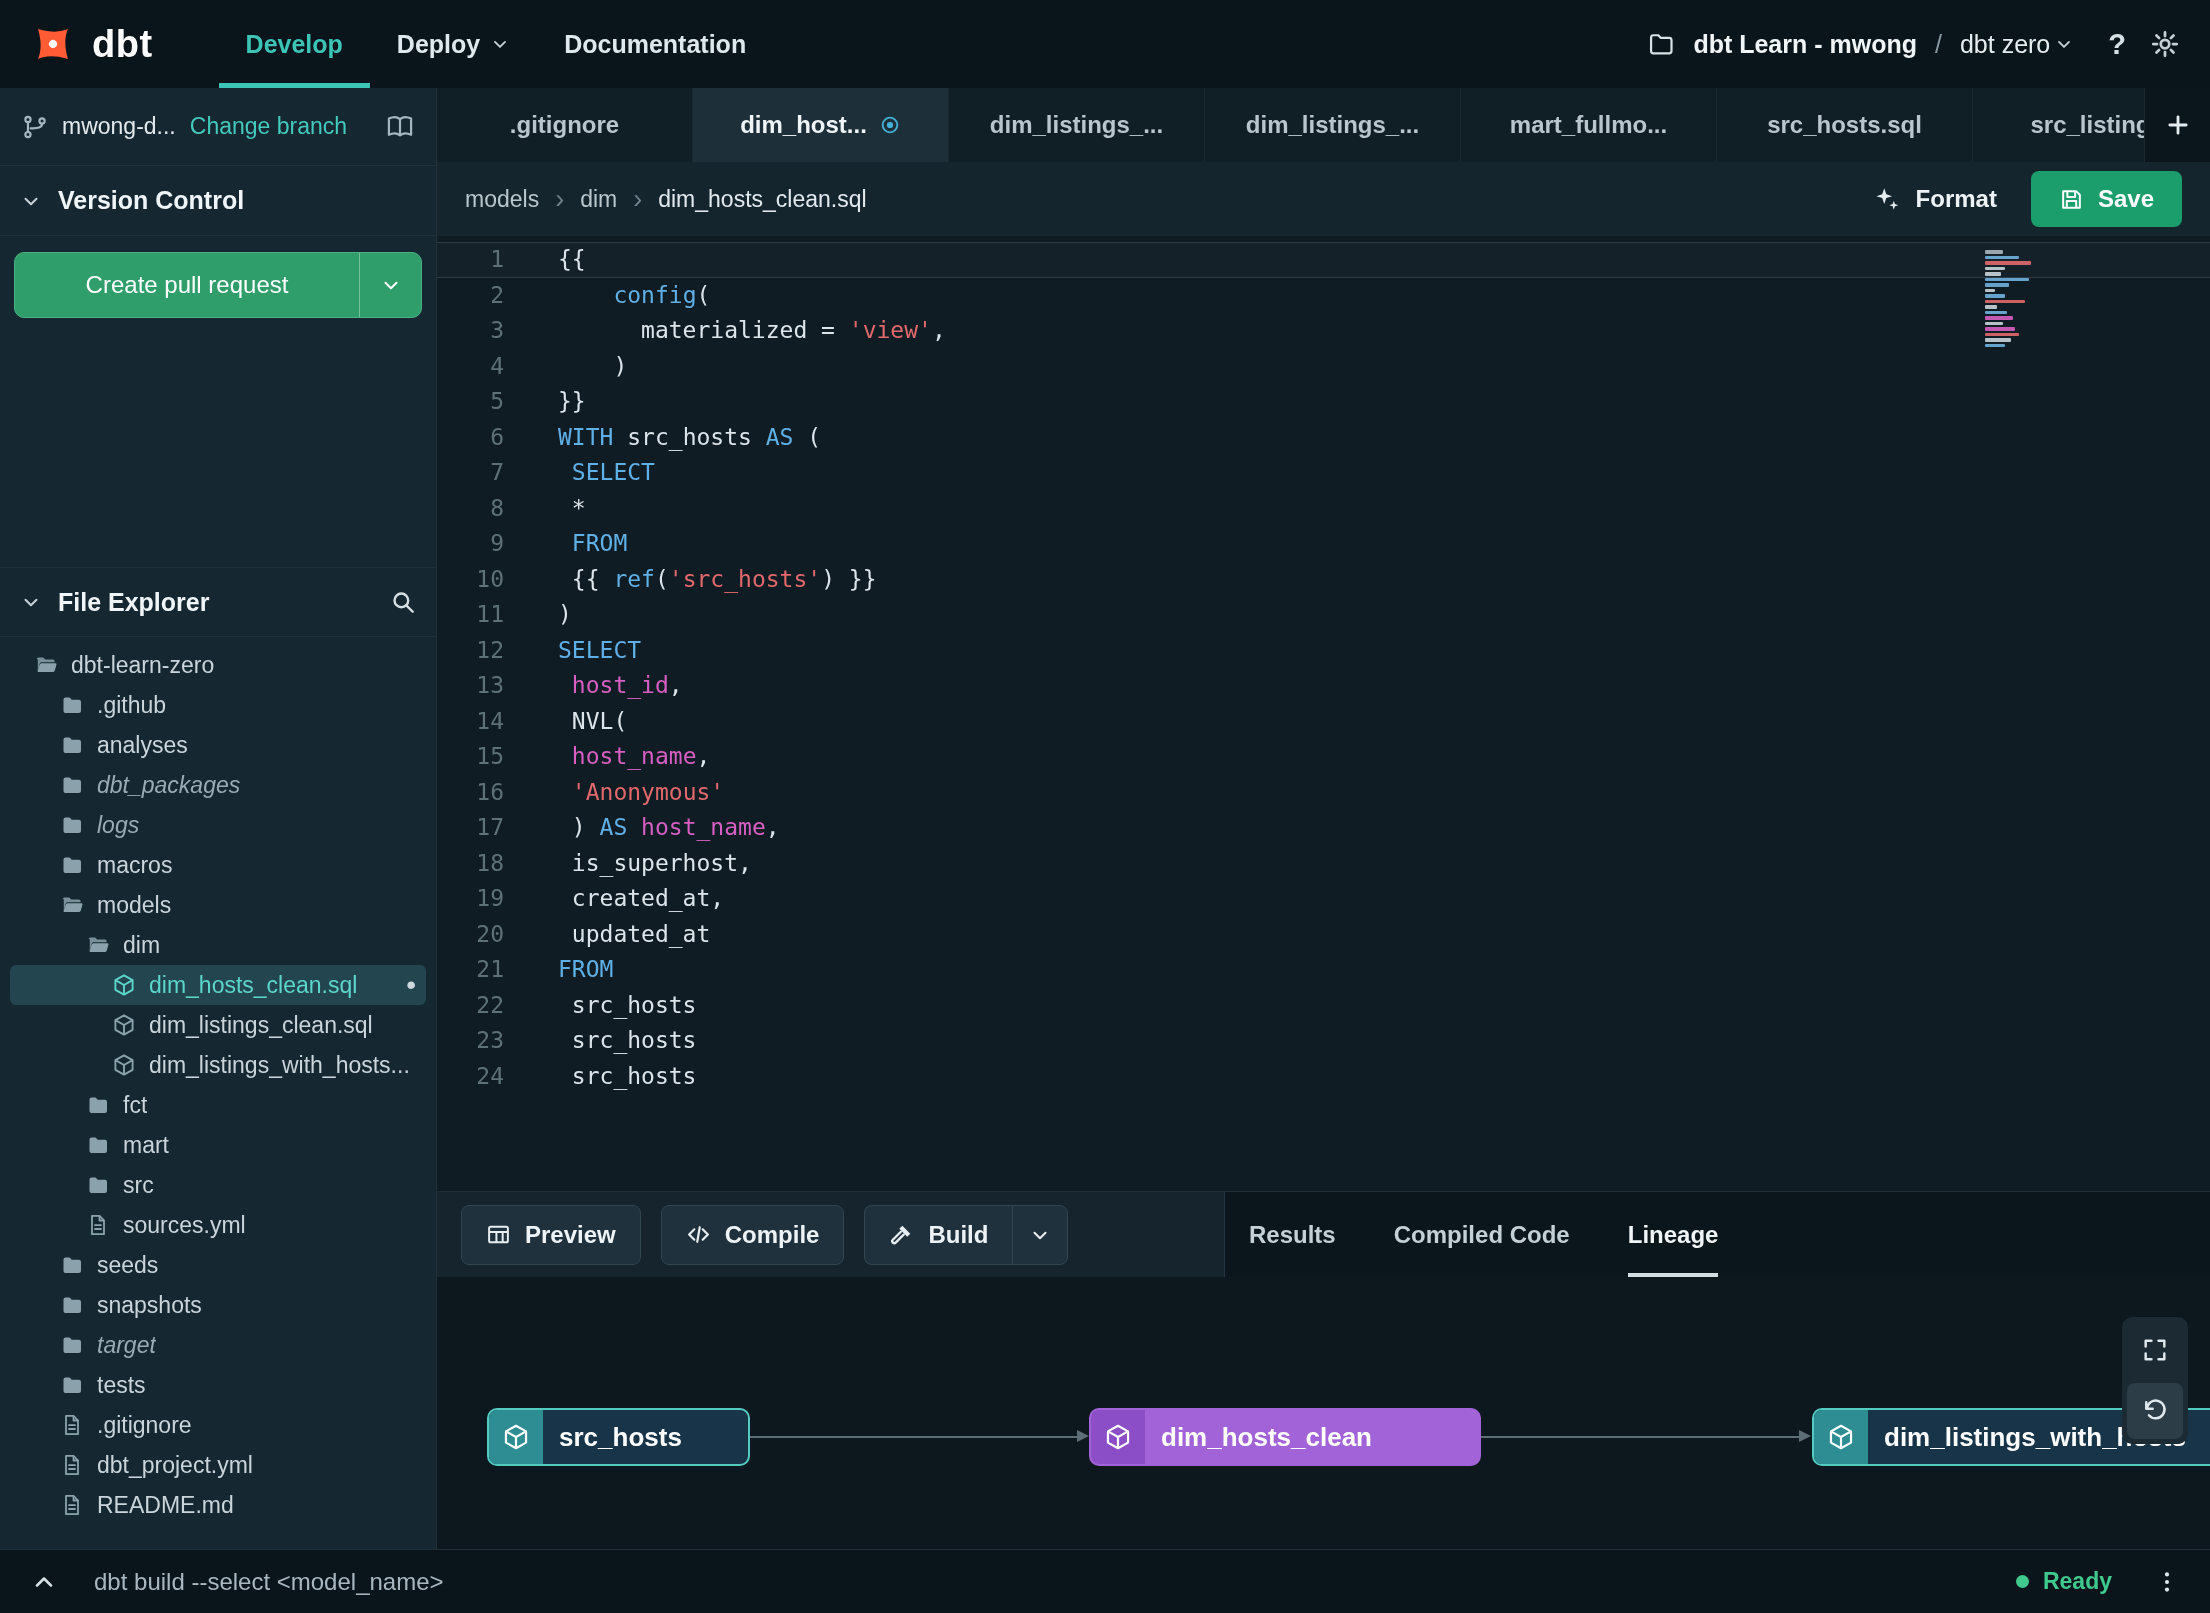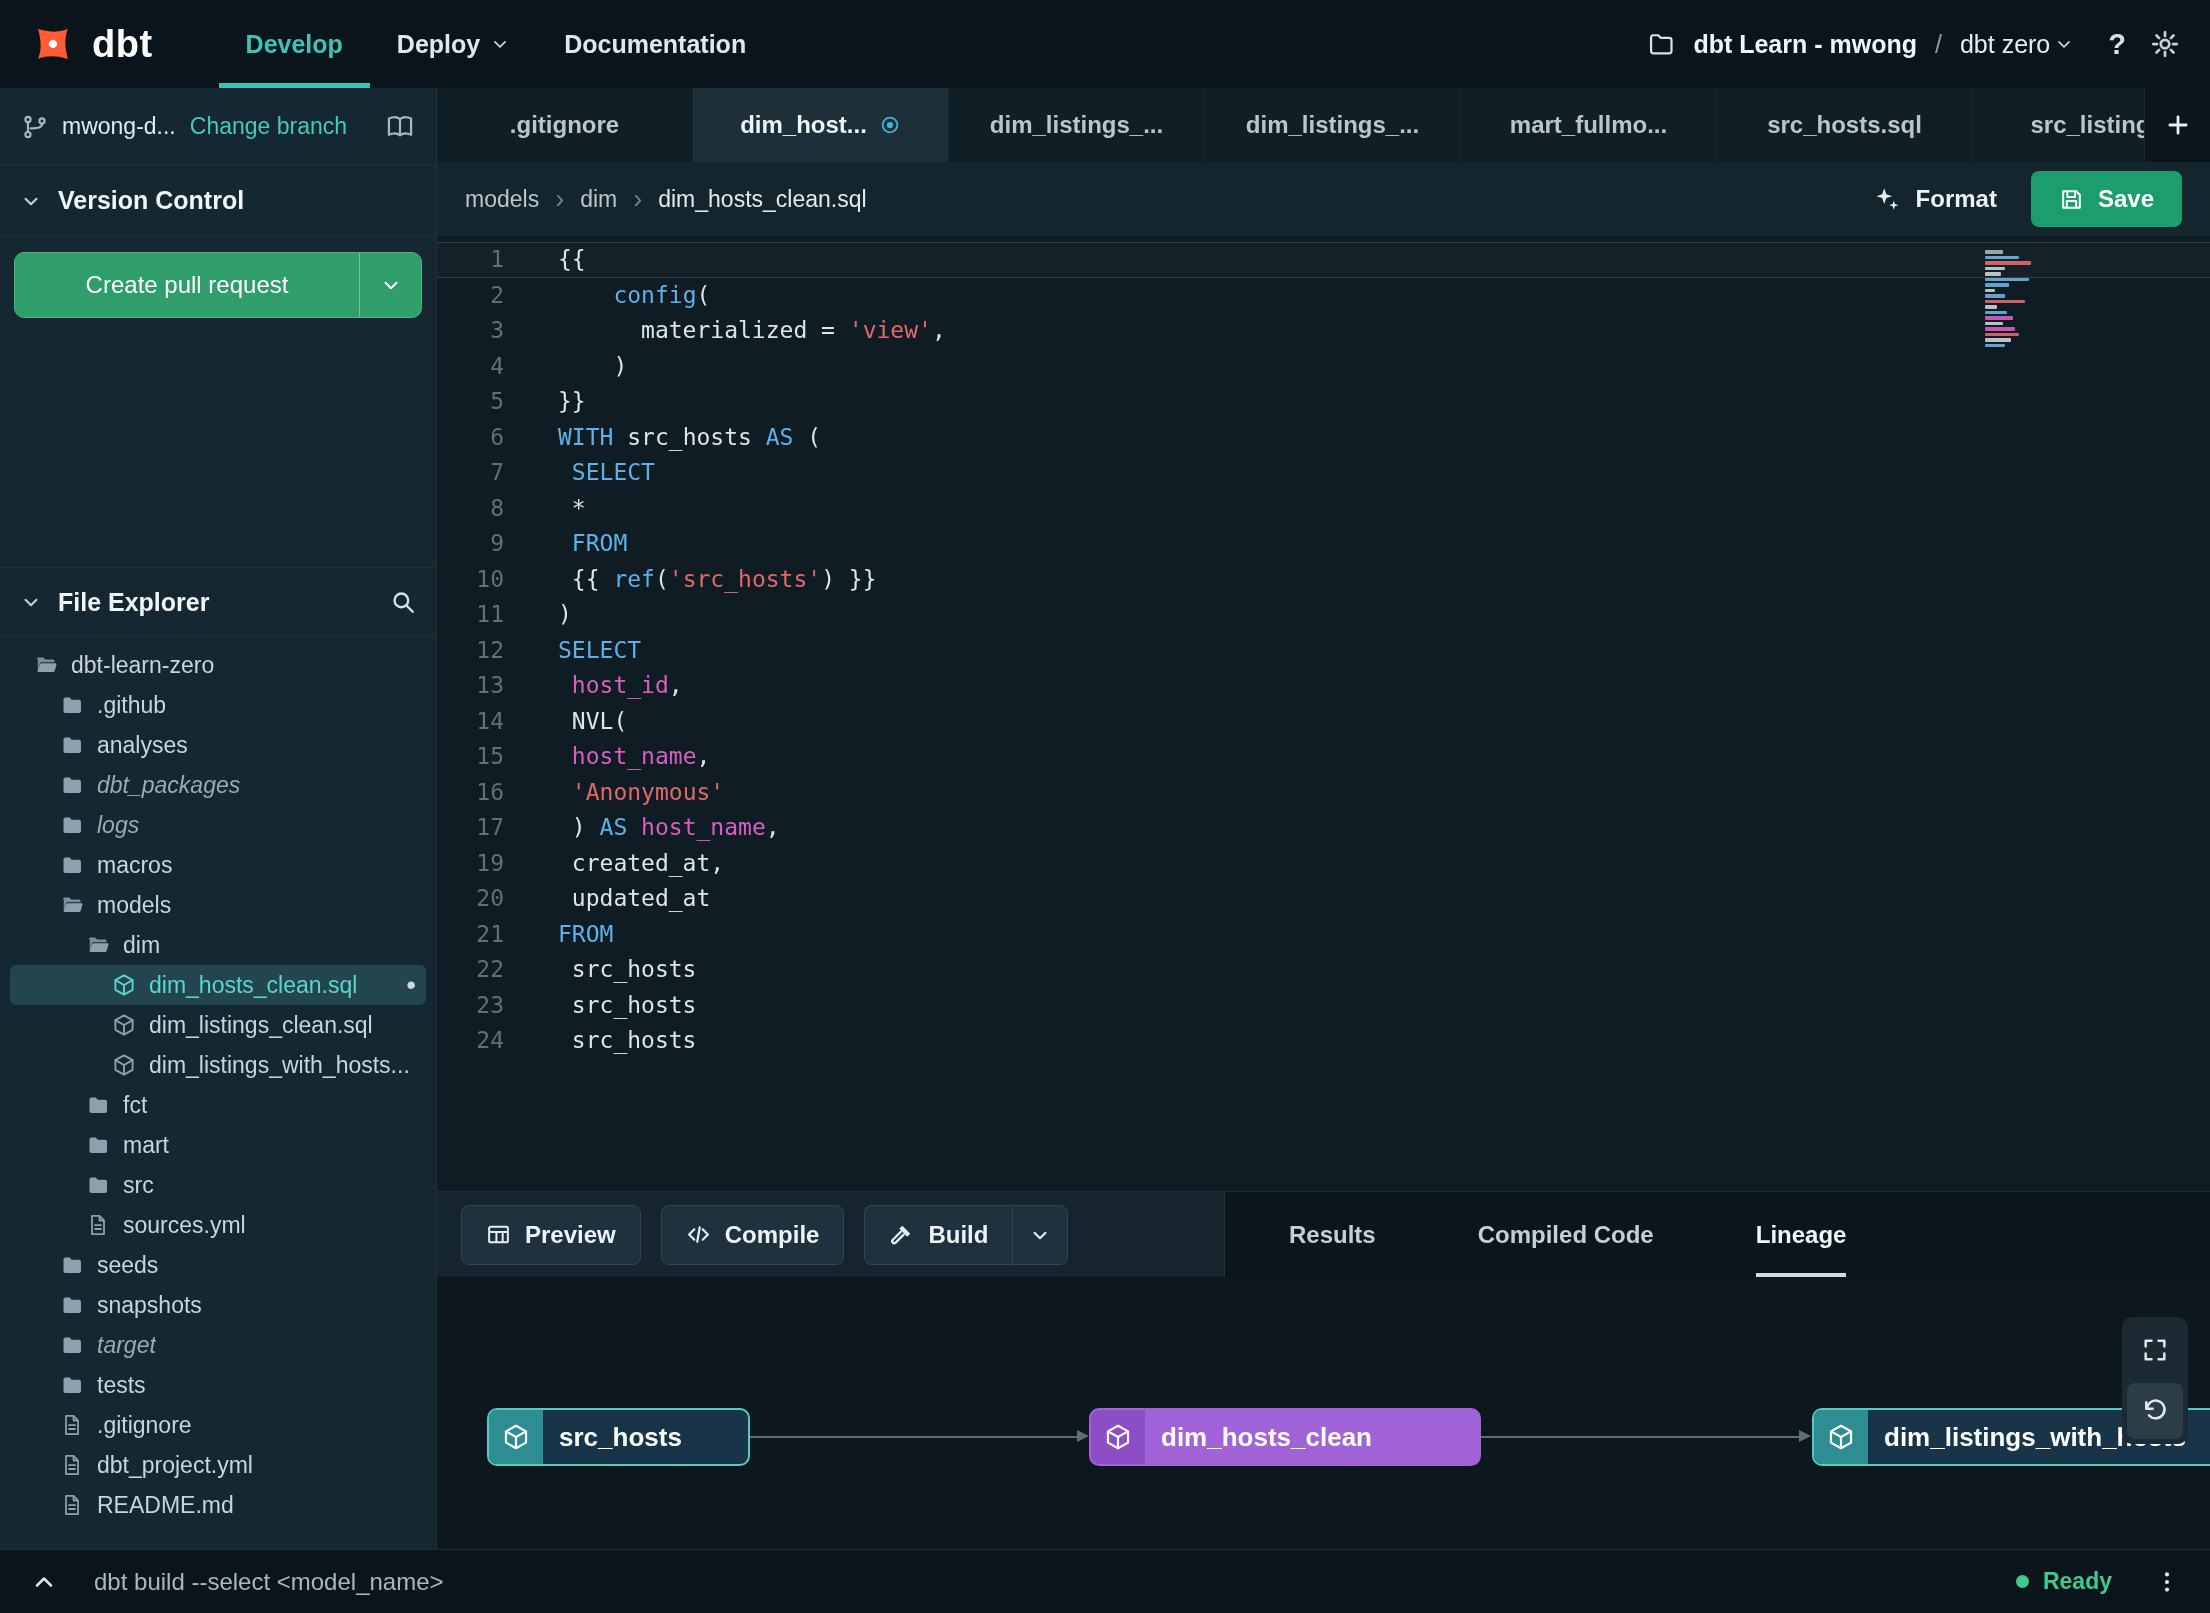--- a/index.html
+++ b/index.html
@@ -90,21 +90,21 @@
 
   
   .panel-bar { height:86px; flex:none; display:flex; border-top:1px solid #1e2e37; }
   .panel-actions { width:787px; flex:none; background:#15242d; display:flex; align-items:center; gap:20px; padding:0 24px; }
   .action-btn { height:60px; padding:0 24px; background:#1f313c; border:1px solid #31464f; border-radius:8px; display:flex; align-items:center; gap:14px; font-size:24px; font-weight:600; color:#eef3f6; }
   .action-btn .ic { font-size:25px; color:#e8eff2; }
   .build-group { display:flex; }
   .build-group .action-btn { border-radius:8px 0 0 8px; border-right:none; }
   .build-caret { width:56px; height:60px; background:#1f313c; border:1px solid #31464f; border-radius:0 8px 8px 0; display:flex; align-items:center; justify-content:center; color:#e8eff2; }
   .build-caret .ic { font-size:22px; }
-  .panel-tabs { flex:1; min-width:0; background:#0b151c; border-left:1px solid #243440; display:flex; align-items:stretch; padding-left:64px; gap:102px; }
+  .panel-tabs { flex:1; min-width:0; background:#0b151c; border-left:1px solid #243440; display:flex; align-items:stretch; padding-left:24px; gap:58px; }
   .panel-tab { display:flex; align-items:center; font-size:24px; font-weight:600; color:#c3d1d7; }
   .panel-tab.active { color:#f0f5f7; box-shadow:inset 0 -4px 0 #d2dde2; }
 
   
   .lineage { height:272px; flex:none; position:relative; background:#0d171e; overflow:hidden; }
   .node { position:absolute; top:131px; height:58px; display:flex; align-items:center; border-radius:10px; color:#fff; font-weight:700; font-size:26px; white-space:nowrap; overflow:hidden; }
   .node-icon { width:54px; align-self:stretch; display:flex; align-items:center; justify-content:center; flex:none; }
   .node-icon .ic { font-size:28px; color:#fff; }
   .node-label { padding:0 22px 0 16px; }
   .node.teal { background:#183448; border:2px solid #54cbc1; }
@@ -577,20 +577,24 @@
             </div>
             <div class="code-line">
               <span class="ln">16</span>
               <span class="code-text"><span class="tk-p"> </span><span class="tk-s">'Anonymous'</span></span>
             </div>
             <div class="code-line">
               <span class="ln">17</span>
               <span class="code-text"><span class="tk-p"> ) </span><span class="tk-k">AS</span><span class="tk-p"> </span><span class="tk-i">host_name</span><span class="tk-p">,</span></span>
             </div>
             <div class="code-line">
+              <span class="ln">18</span>
+              <span class="code-text"><span class="tk-p"> is_superhost,</span></span>
+            </div>
+            <div class="code-line">
               <span class="ln">19</span>
               <span class="code-text"><span class="tk-p"> created_at,</span></span>
             </div>
             <div class="code-line">
               <span class="ln">20</span>
               <span class="code-text"><span class="tk-p"> updated_at</span></span>
             </div>
             <div class="code-line">
               <span class="ln">21</span>
               <span class="code-text"><span class="tk-k">FROM</span></span>

